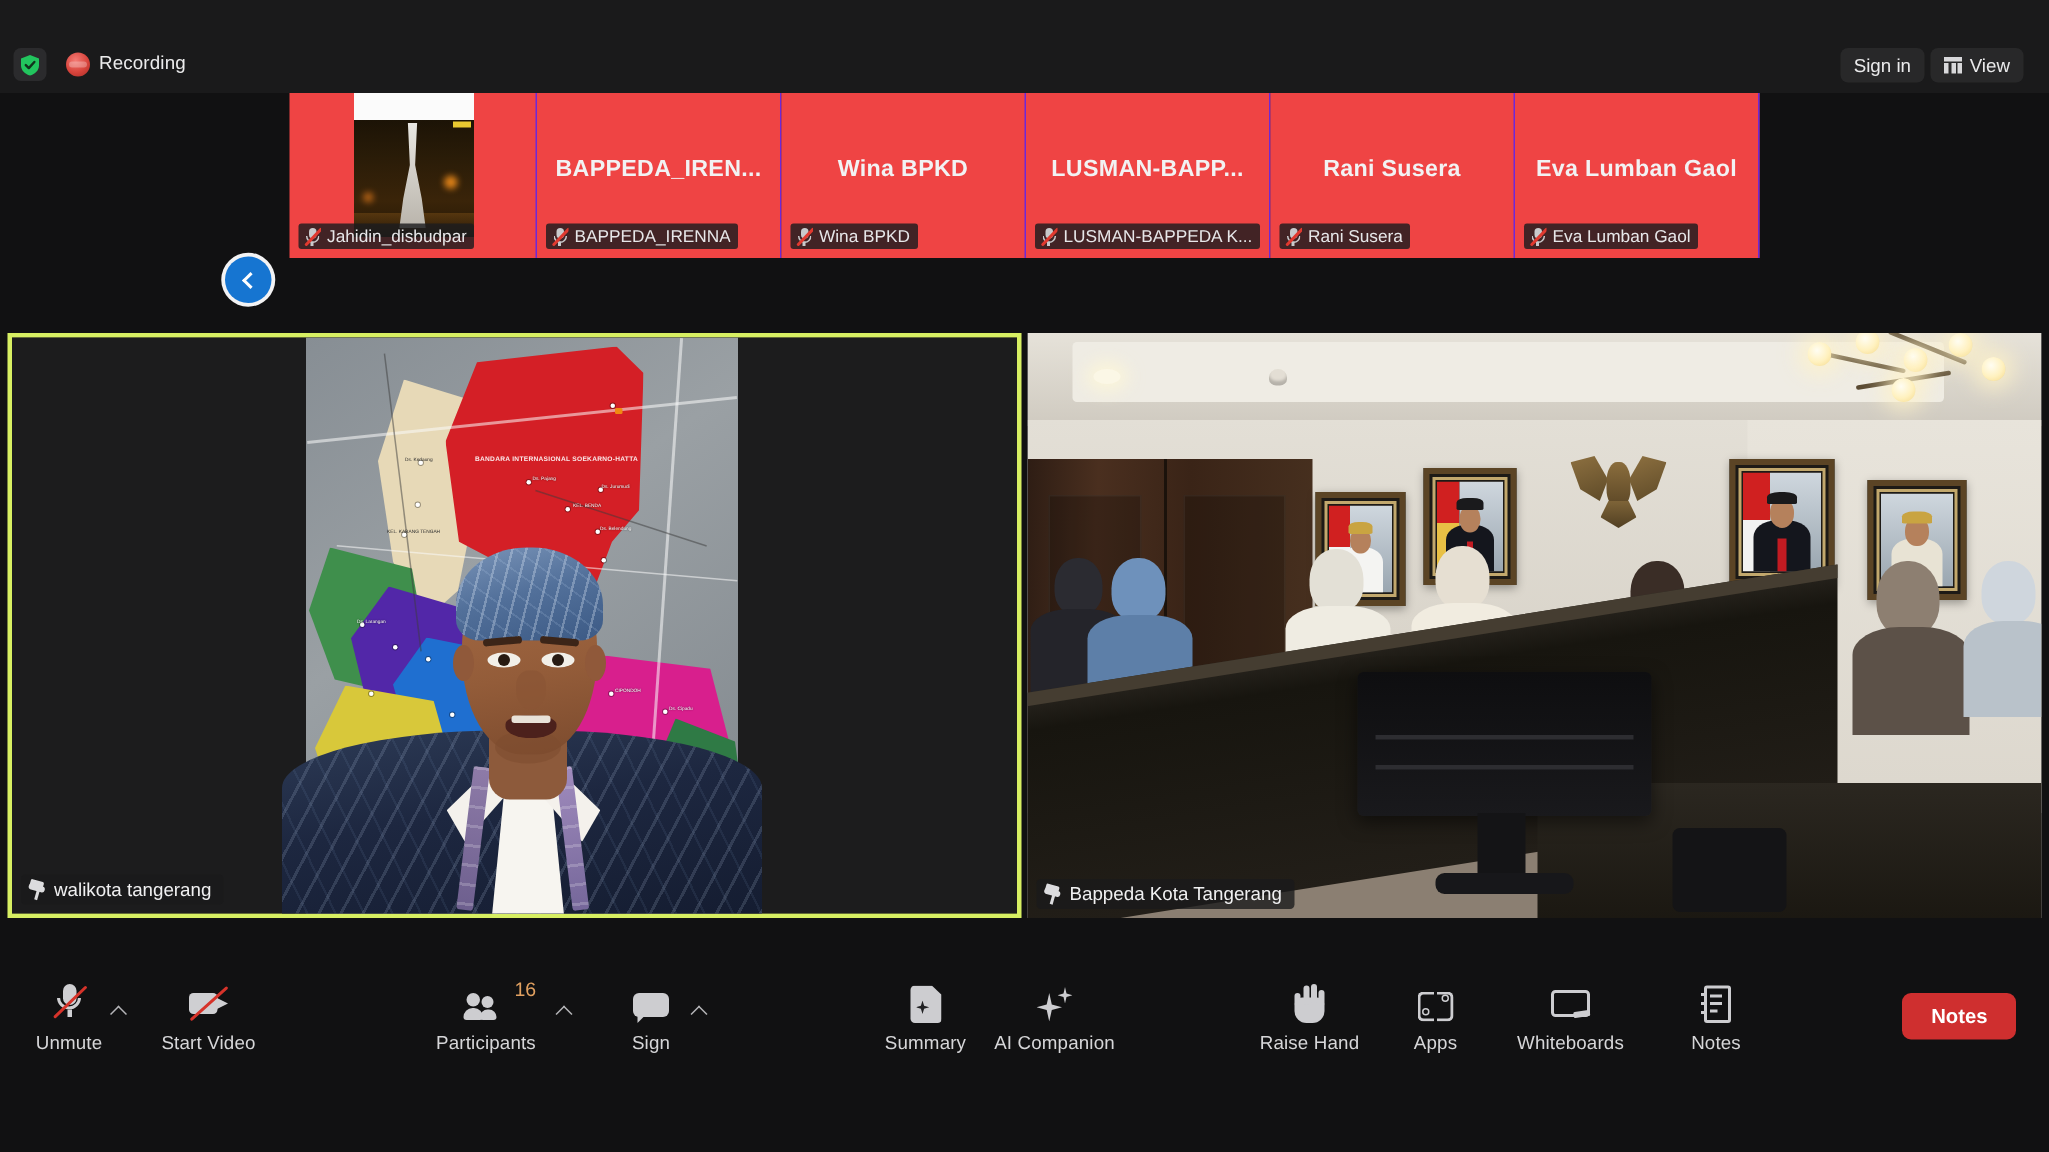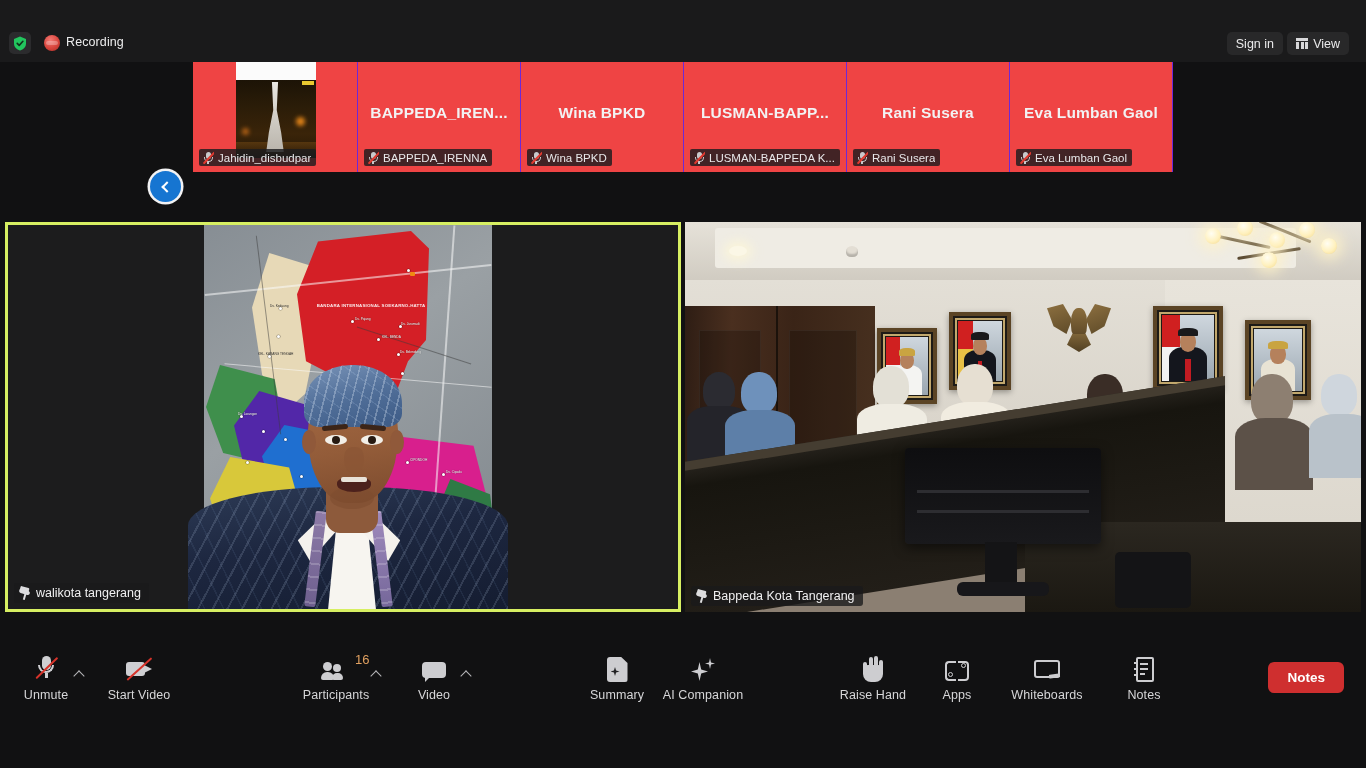--- a/index.html
+++ b/index.html
@@ -758,42 +758,42 @@
       <span class="ic">
           <span class="ic-cam">
         <i class="bx"></i>
             <i class="tr"></i>
             <i class="ln"></i>
           </span>
         </span>
       <span class="lb">Start Video</span>
     </div>
 
-    <div class="tool" style="left:290px">
+    <div class="tool" style="left:278px">
       <span class="ic" style="position:relative">
         <span class="ic-people">
           <i class="h1"></i>
             <i class="h2"></i>
             <i class="b1"></i>
             <i class="b2"></i>
           </span>
         <span class="pcount">16</span>
       </span>
       <span class="lb">Participants</span>
     </div>
     <div class="caret" style="left:371px"></div>
 
     <div class="tool" style="left:388px">
       <span class="ic">
           <span class="ic-chat">
         <i class="bb"></i>
             <i class="tail"></i>
           </span>
         </span>
-      <span class="lb">Video</span>
+      <span class="lb">Sign</span>
     </div>
     <div class="caret" style="left:461px"></div>
 
 
     <div class="tool" style="left:571px">
       <span class="ic">
           <span class="ic-sum">
         <i class="pg"></i>
             <i class="sp"></i>
           </span>

